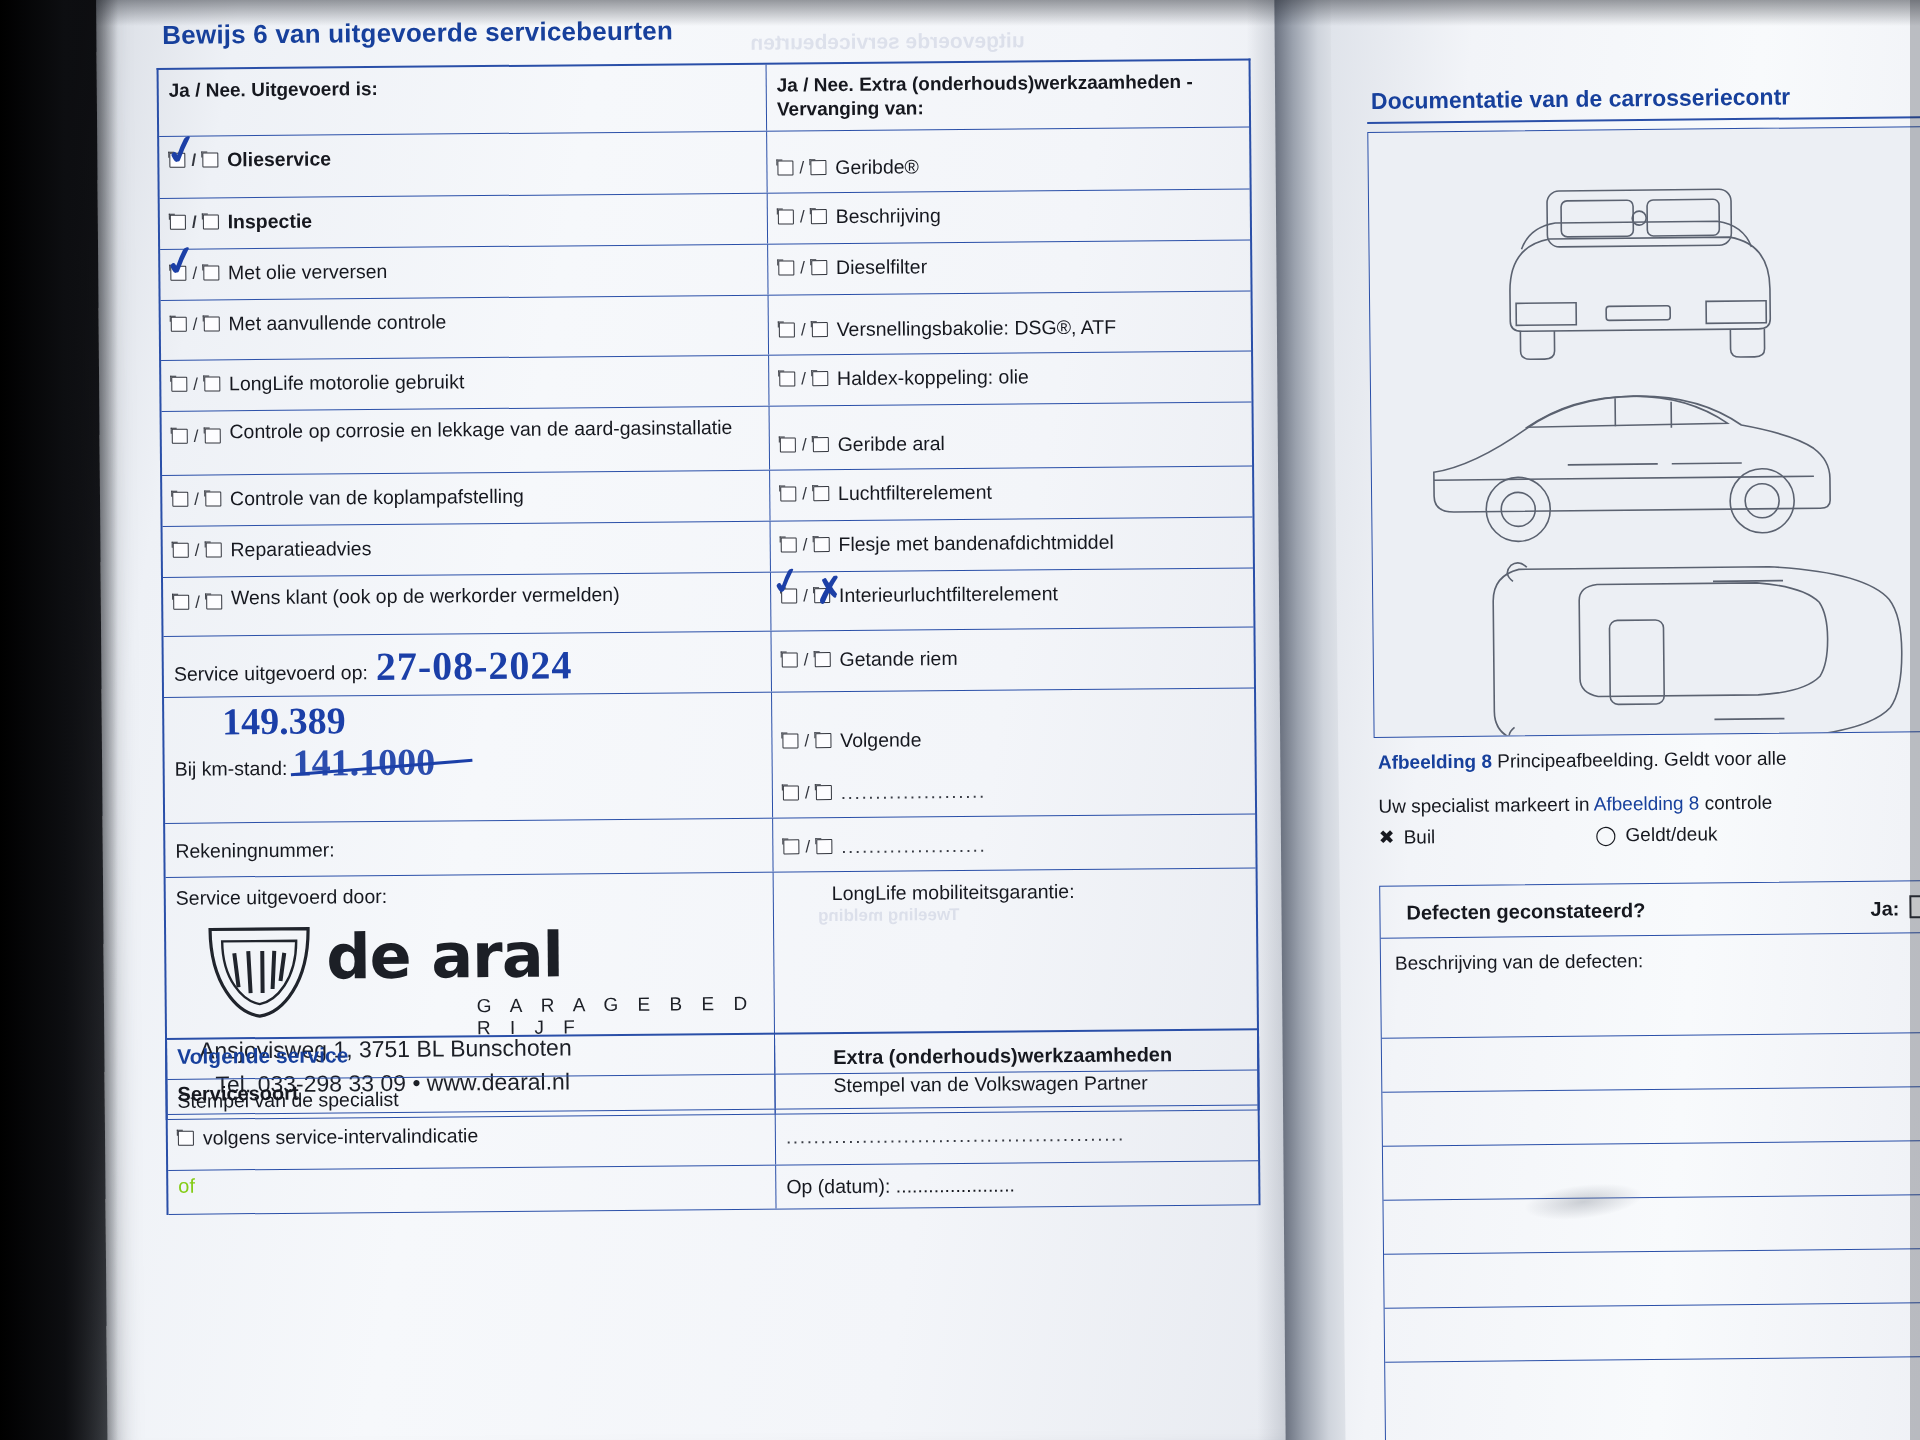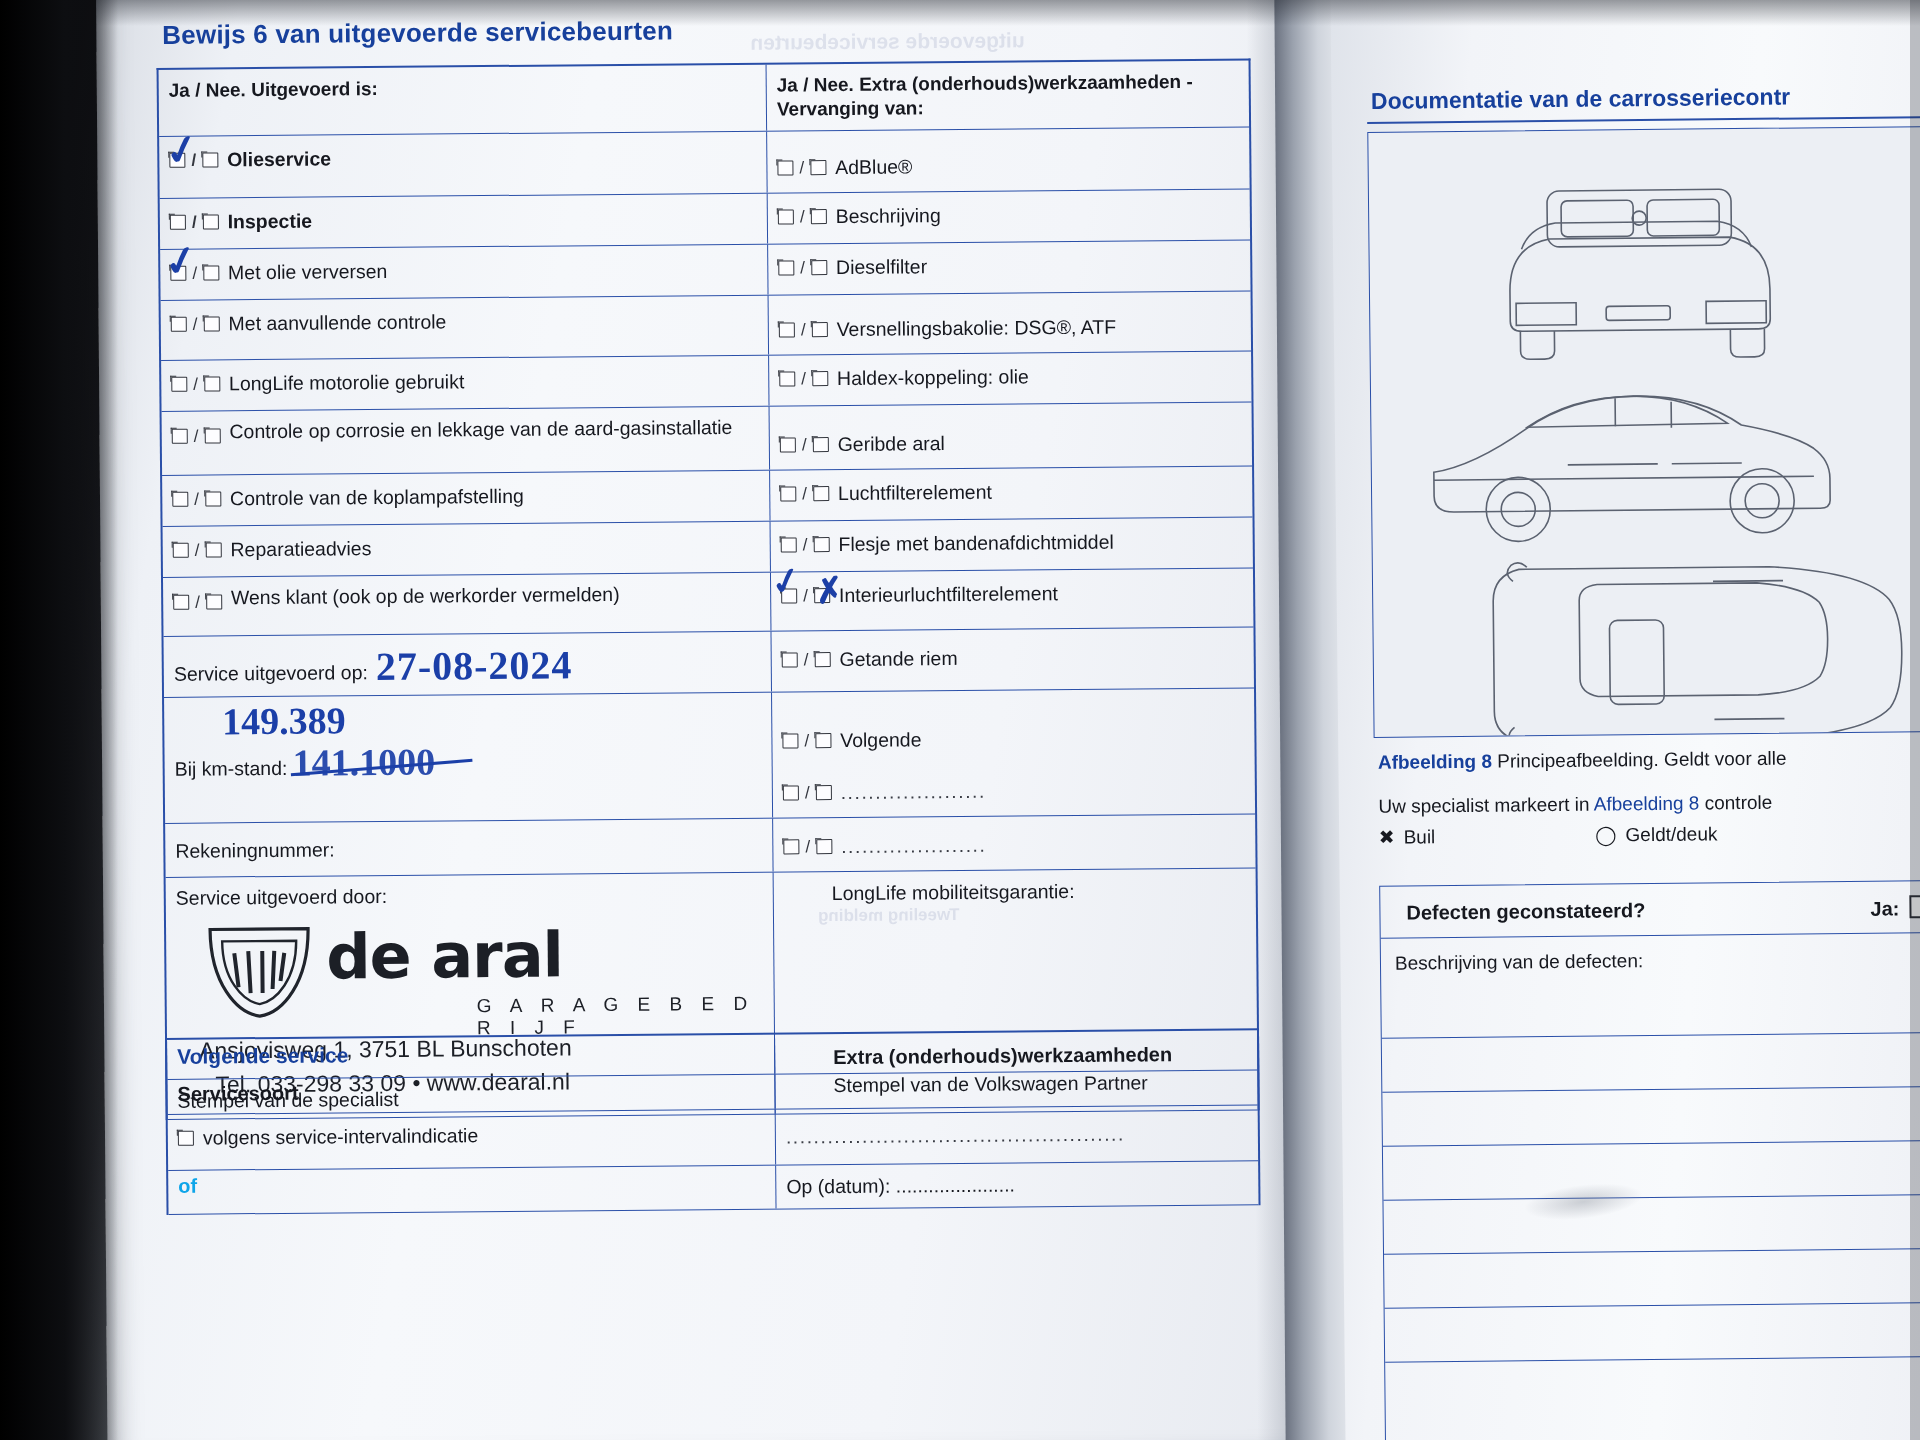--- a/index.html
+++ b/index.html
@@ -198,21 +198,21 @@
           </div>
           <span class="tick" style="left:6px;top:-10px;">✓</span>
         </div>
         <div class="cR" style="padding-top:22px;">
           <div class="itm">
             <span class="boxpair">
               <span class="chk corner"></span>
               <span class="slash">/</span>
               <span class="chk corner"></span>
             </span>
-            <span class="lbl">AdBlue®</span>
+            <span class="lbl">Geribde®</span>
           </div>
         </div>
       </div>
 
       <div class="row" style="min-height:50px;">
         <div class="cL">
           <div class="itm b">
             <span class="boxpair">
               <span class="chk corner"></span>
               <span class="slash">/</span>
@@ -501,21 +501,21 @@
             <span class="chk corner"></span>
             <span class="lbl">volgens service-intervalindicatie</span>
           </span>
         </div>
         <div class="cR" style="padding:16px 10px;">
           <span class="lbl dots">.................................................</span>
         </div>
       </div>
       <div class="row" style="min-height:42px;">
         <div class="cL" style="padding:4px 10px;">
-          <span style="font-size:20px;font-weight:bold;color:#0ea5e9;">of</span>
+          <span style="font-size:20px;font-weight:normal;color:#84cc16;">of</span>
         </div>
         <div class="cR" style="padding:10px 10px;">
           <span class="lbl">Op (datum): ......................</span>
         </div>
       </div>
     </div>
   </div>
 
   <div id="right-page">
     <div class="r-title">Documentatie van de carrosseriecontr</div>

